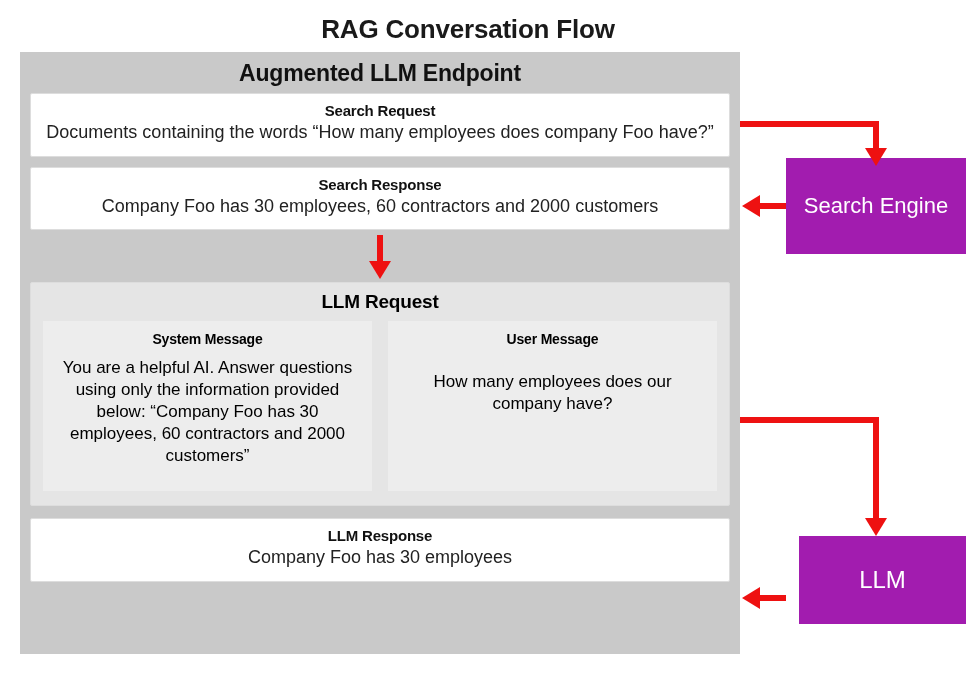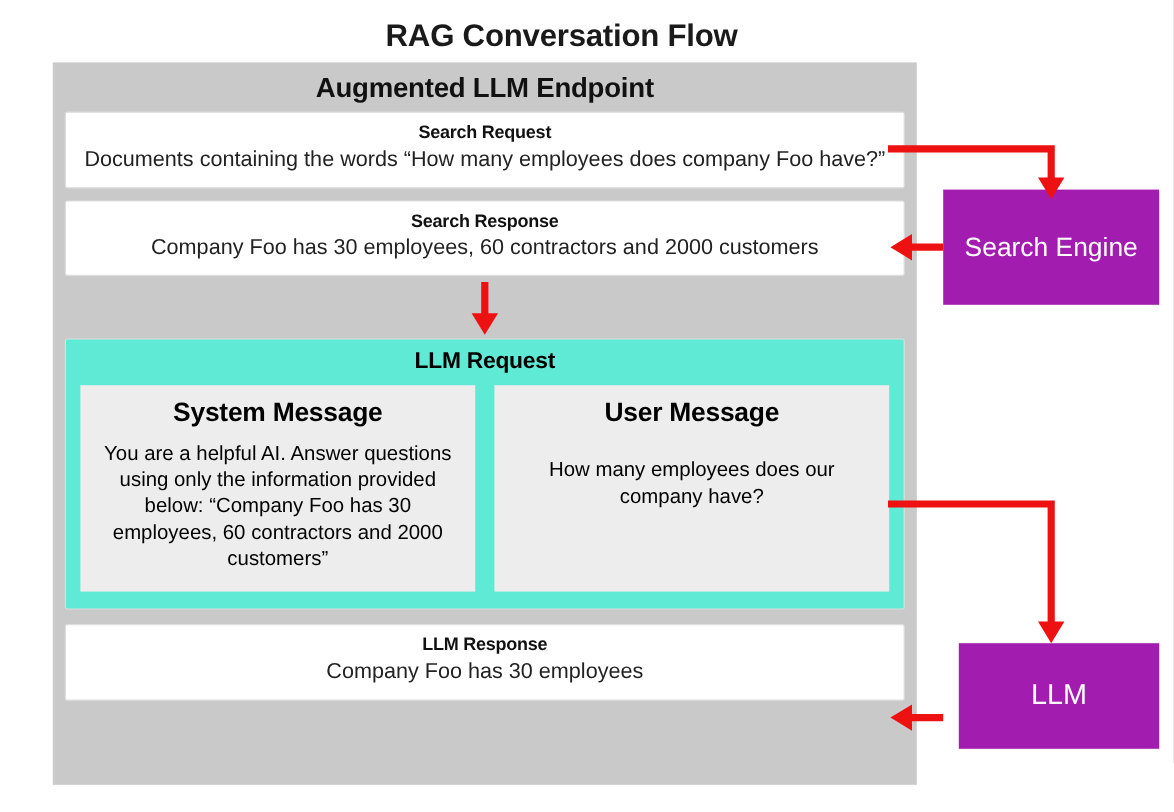--- a/index.html
+++ b/index.html
@@ -27,21 +27,20 @@
     color: #1a1a1a;
   }
   .endpoint {
     position: absolute;
     left: 20px;
     top: 52px;
     width: 720px;
     height: 602px;
     background: #c9c9c9;
     padding: 8px 10px 10px 10px;
-    margin-left: 24px;
   }
   .endpoint-title {
     text-align: center;
     font-size: 23px;
     color: #111;
     margin-bottom: 6px;
   }
   .card {
     background: #fff;
     border: 1px solid #ddd;
@@ -63,21 +62,21 @@
   .search-response { margin-bottom: 0; }
 
   .gap-arrow {
     height: 52px;
     display: flex;
     align-items: center;
     justify-content: center;
   }
 
   .llm-request {
-    background: #5eead4;
+    background: #e5e5e5;
     border: 1px solid #ddd;
     border-radius: 2px;
     padding: 8px 12px 14px 12px;
     margin-bottom: 12px;
   }
   .llm-request-title {
     text-align: center;
     font-size: 19px;
     margin-bottom: 8px;
   }
@@ -88,21 +87,21 @@
   .msg {
     flex: 1;
     background: #ededed;
     padding: 10px 16px 16px 16px;
     text-align: center;
     min-height: 170px;
     display: flex;
     flex-direction: column;
   }
   .msg-title {
-    font-size: 22px;
+    font-size: 14px;
     margin-bottom: 10px;
   }
   .msg .msg-body {
     font-size: 17px;
     line-height: 1.3;
   }
   .msg.user .msg-title { margin-bottom: 24px; }
 
   .llm-response { }
 

